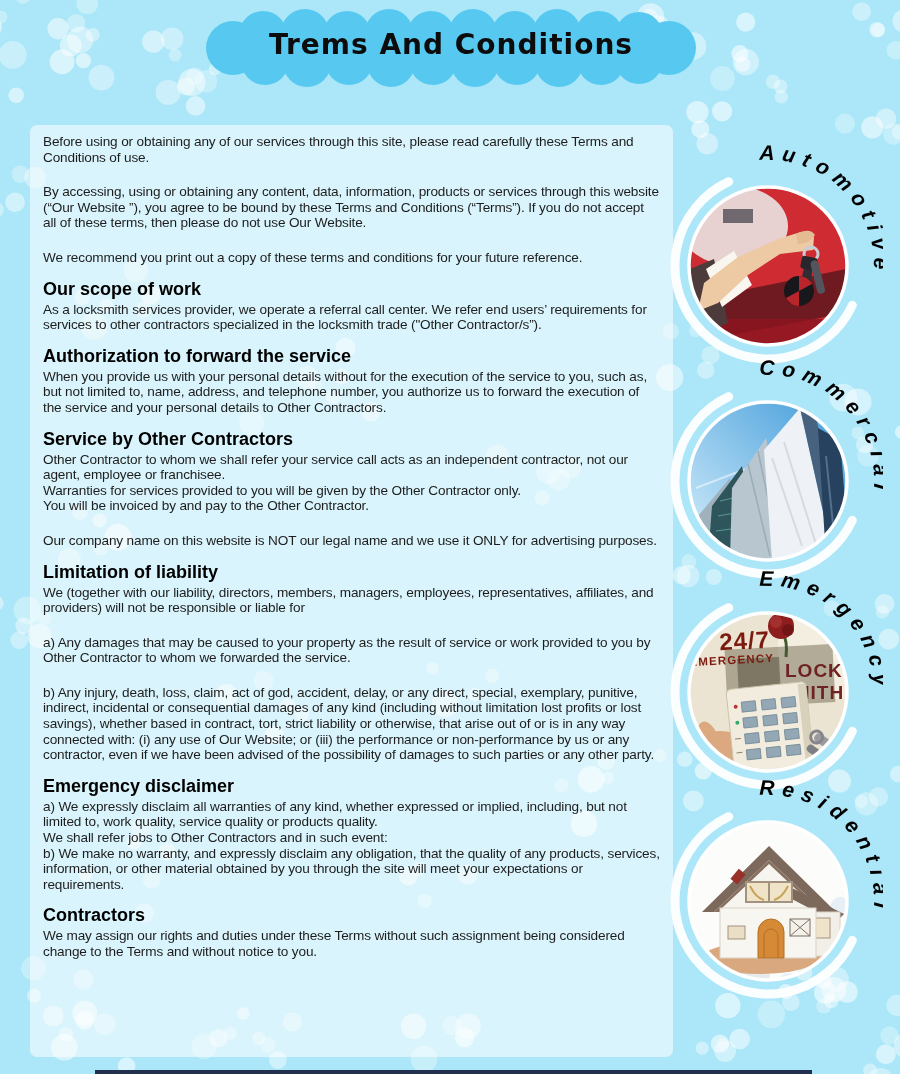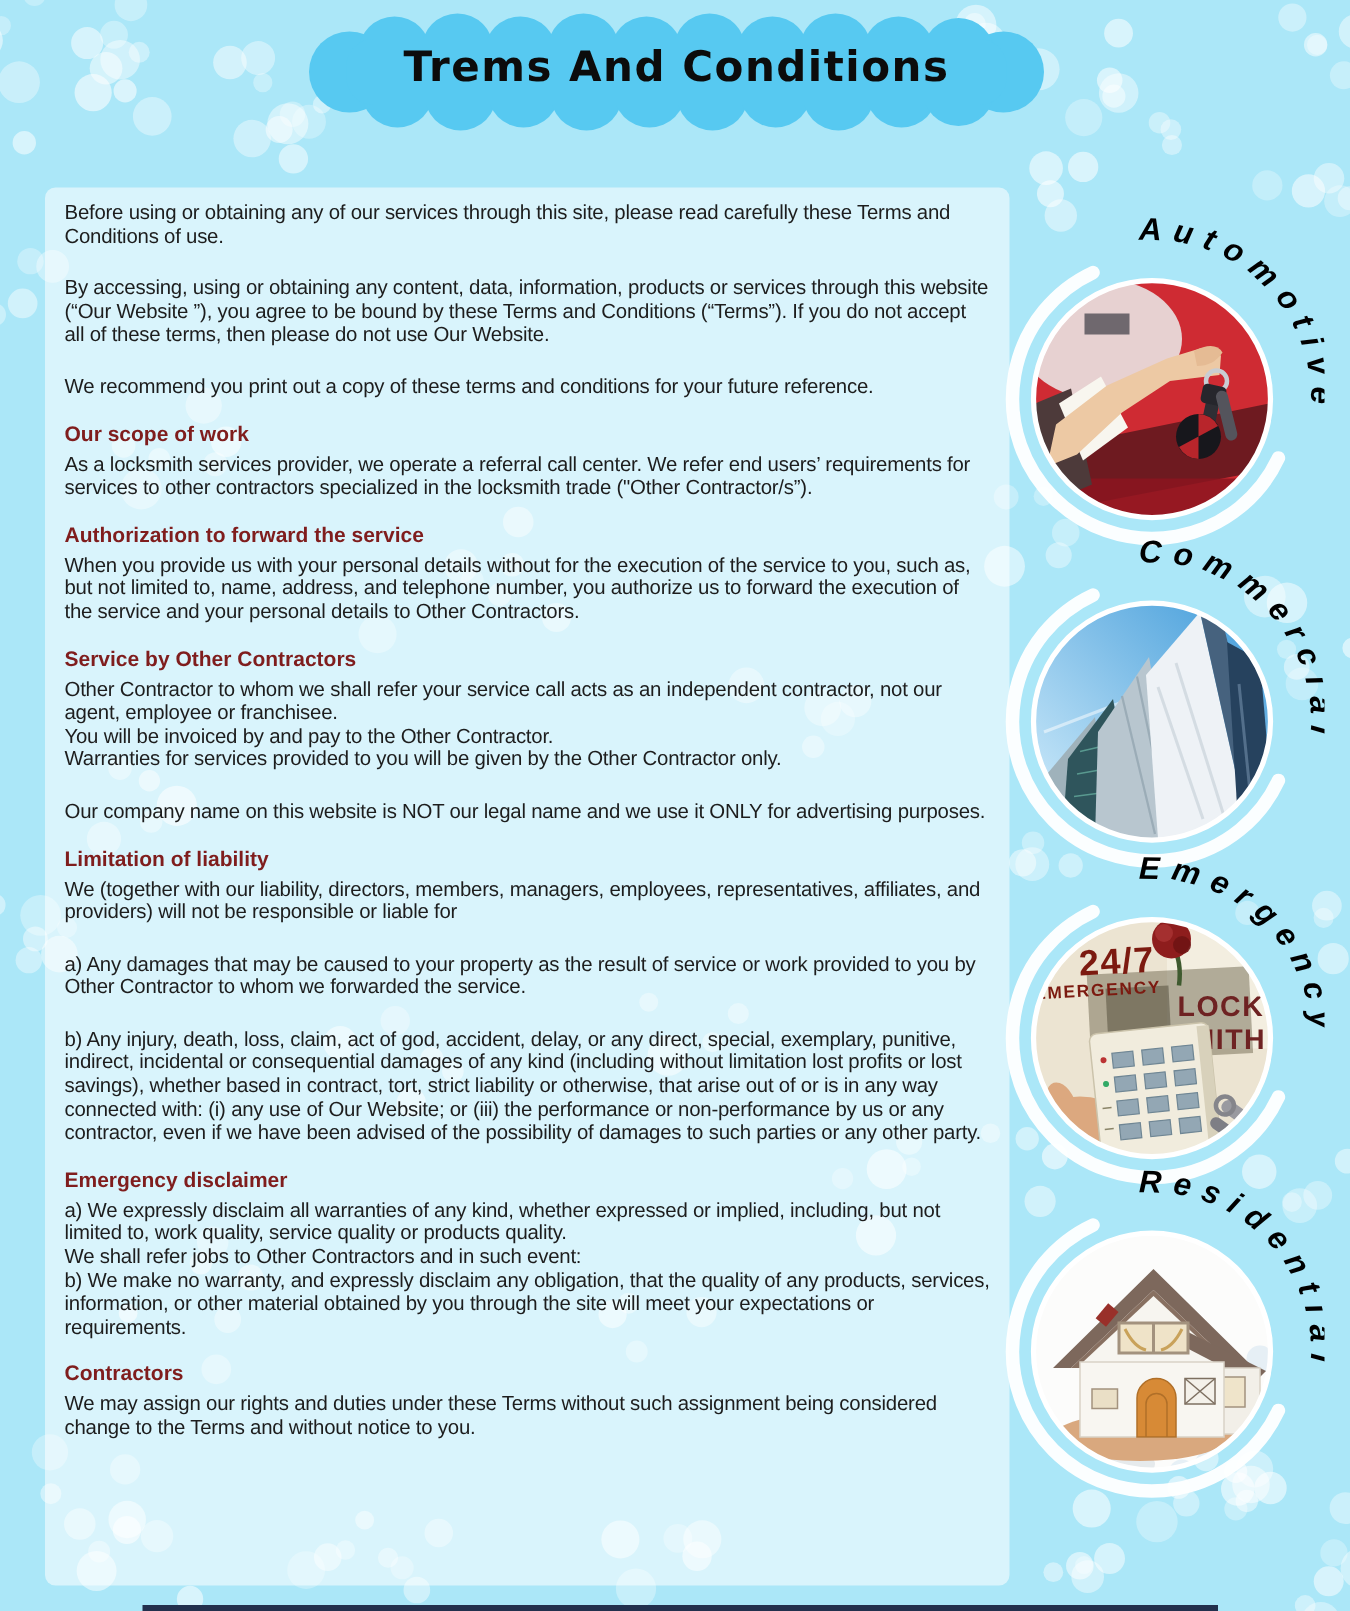--- a/index.html
+++ b/index.html
@@ -11,21 +11,21 @@
   #banner svg{position:absolute;left:0;top:0;}
   #page-title{position:absolute;left:0;top:20px;width:496px;text-align:center;
     font-size:28px;font-weight:800;letter-spacing:1px;color:#0c0c0c;
     font-family:"DejaVu Sans","Liberation Sans",sans-serif;}
   
   #terms-panel{position:absolute;left:30px;top:112px;width:643px;height:932px;z-index:2;
     background:rgba(255,255,255,0.55);border-radius:7px;box-sizing:border-box;
     padding:9px 13px 10px 13px;overflow:hidden;color:#1d1d1d;margin-top:13px;}
   .b-p{margin:0;font-size:13.6px;line-height:15.6px;letter-spacing:-0.15px;}
   .b-gap{height:19px;}
-  .b-h{margin:14px 0 3px 0;font-size:14px;line-height:19px;font-weight:bold;color:#7f1d1d;}
+  .b-h{margin:14px 0 3px 0;font-size:18px;line-height:19px;font-weight:bold;color:#000000;}
   
   .svc-item{position:absolute;left:663px;width:220px;height:240px;z-index:2;cursor:pointer;}
   .svc-label{font:italic 700 21px "Liberation Sans",sans-serif;letter-spacing:7px;fill:#000;}
   .em-badge1{font:700 24px "Liberation Sans",sans-serif;fill:#7c1a10;letter-spacing:1px;}
   .em-badge2{font:700 11.5px "Liberation Sans",sans-serif;fill:#7c1a10;letter-spacing:1.2px;}
   .em-word{font:700 19px "Liberation Sans",sans-serif;fill:#6e2222;letter-spacing:1px;}
   #footer-bar{position:absolute;left:95px;bottom:0;width:717px;height:4px;background:#22304d;z-index:1;}
 </style>
 </head>
 <body>
@@ -259,22 +259,22 @@
         <div class="b-gap"></div>
         <p class="b-p">By accessing, using or obtaining any content, data, information, products or services through this website (“Our Website ”), you agree to be bound by these Terms and Conditions (“Terms”). If you do not accept all of these terms, then please do not use Our Website.</p>
         <div class="b-gap"></div>
         <p class="b-p">We recommend you print out a copy of these terms and conditions for your future reference.</p>
         <h2 class="b-h">Our scope of work</h2>
         <p class="b-p">As a locksmith services provider, we operate a referral call center. We refer end users’ requirements for services to other contractors specialized in the locksmith trade ("Other Contractor/s”).</p>
         <h2 class="b-h">Authorization to forward the service</h2>
         <p class="b-p">When you provide us with your personal details without for the execution of the service to you, such as, but not limited to, name, address, and telephone number, you authorize us to forward the execution of the service and your personal details to Other Contractors.</p>
         <h2 class="b-h">Service by Other Contractors</h2>
         <p class="b-p">Other Contractor to whom we shall refer your service call acts as an independent contractor, not our agent, employee or franchisee.</p>
+        <p class="b-p">Warranties for services provided to you will be given by the Other Contractor only.</p>
         <p class="b-p">You will be invoiced by and pay to the Other Contractor.</p>
-        <p class="b-p">Warranties for services provided to you will be given by the Other Contractor only.</p>
         <div class="b-gap"></div>
         <p class="b-p">Our company name on this website is NOT our legal name and we use it ONLY for advertising purposes.</p>
         <h2 class="b-h">Limitation of liability</h2>
         <p class="b-p">We (together with our liability, directors, members, managers, employees, representatives, affiliates, and providers) will not be responsible or liable for</p>
         <div class="b-gap"></div>
         <p class="b-p">a) Any damages that may be caused to your property as the result of service or work provided to you by Other Contractor to whom we forwarded the service.</p>
         <div class="b-gap"></div>
         <p class="b-p">b) Any injury, death, loss, claim, act of god, accident, delay, or any direct, special, exemplary, punitive, indirect, incidental or consequential damages of any kind (including without limitation lost profits or lost savings), whether based in contract, tort, strict liability or otherwise, that arise out of or is in any way connected with: (i) any use of Our Website; or (iii) the performance or non-performance by us or any contractor, even if we have been advised of the possibility of damages to such parties or any other party.</p>
         <h2 class="b-h">Emergency disclaimer</h2>
         <p class="b-p">a) We expressly disclaim all warranties of any kind, whether expressed or implied, including, but not limited to, work quality, service quality or products quality.</p>

